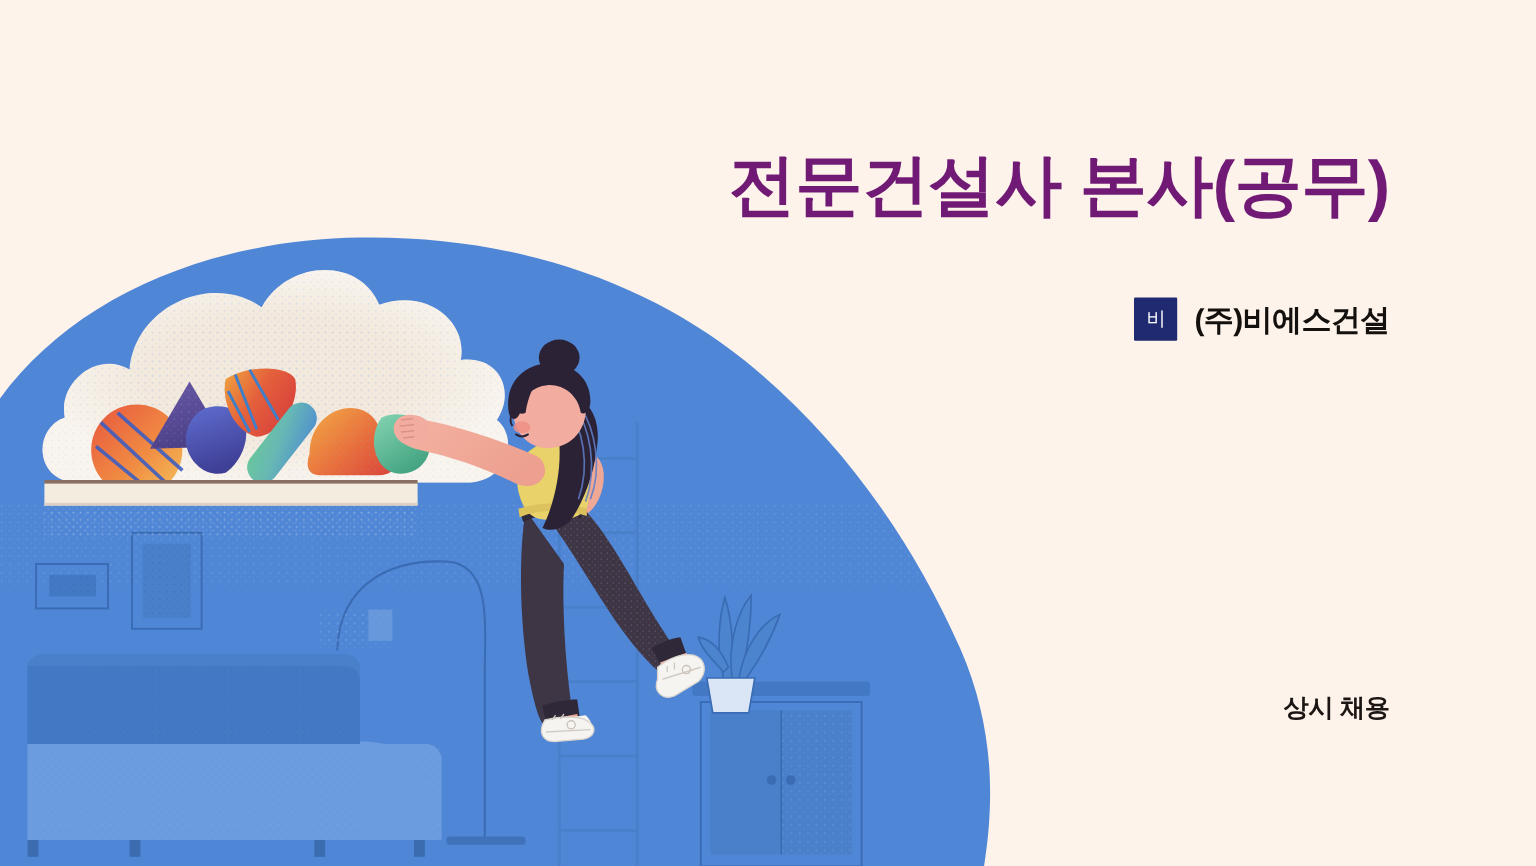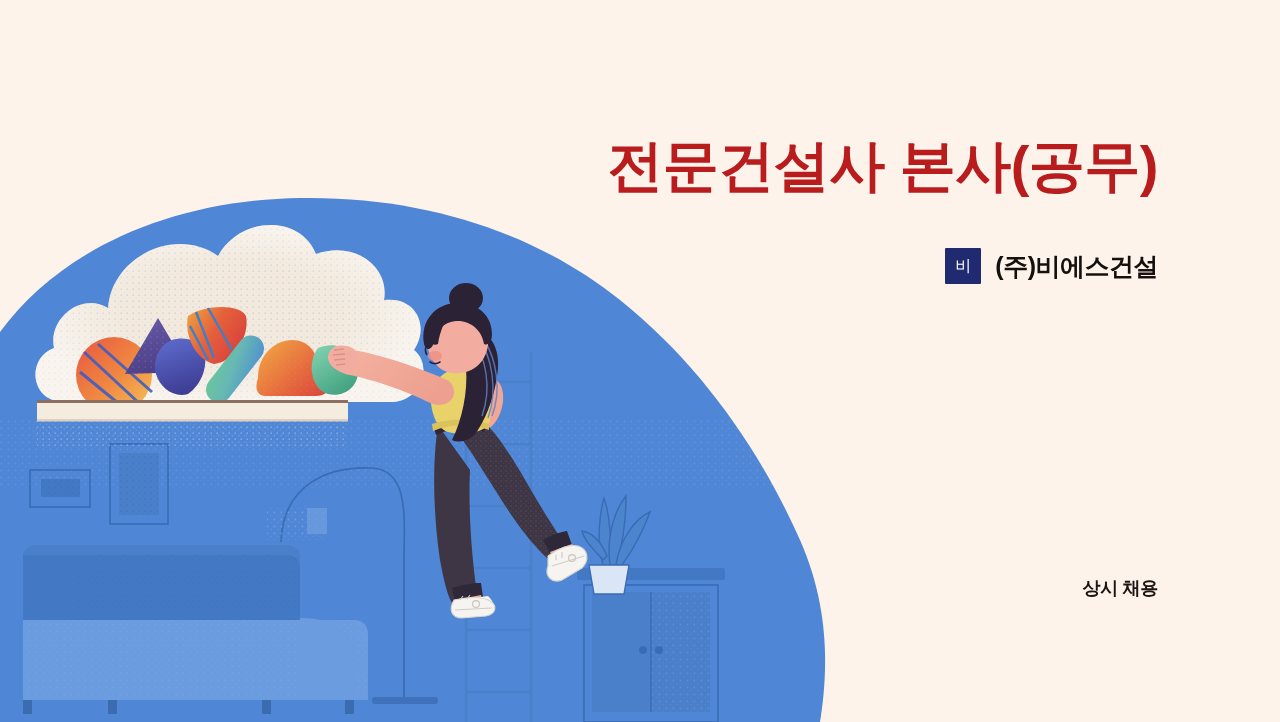--- a/index.html
+++ b/index.html
@@ -36,26 +36,26 @@
     top: 0;
     width: 1280px;
     height: 722px;
     pointer-events: none;
   }
   #text-layer > * { pointer-events: auto; }
 
   .job-title {
     position: absolute;
     right: 122px;
-    top: 132px;
+    top: 120px;
     margin: 0;
     font-size: 56px;
     line-height: 1.22;
     font-weight: 700;
-    color: #b91c1c;
+    color: #701a75;
     letter-spacing: -0.5px;
     text-align: right;
     white-space: nowrap;
   }
 
   .company-row {
     position: absolute;
     right: 122px;
     top: 248px;
     display: flex;
@@ -81,21 +81,21 @@
     font-size: 25px;
     font-weight: 700;
     color: #13100d;
     letter-spacing: -0.5px;
   }
 
   .hiring-status {
     position: absolute;
     right: 122px;
     top: 576px;
-    font-size: 18px;
+    font-size: 21px;
     font-weight: 700;
     color: #1b1613;
     letter-spacing: -0.3px;
     text-align: right;
     white-space: nowrap;
   }
 </style>
 </head>
 <body>
 

